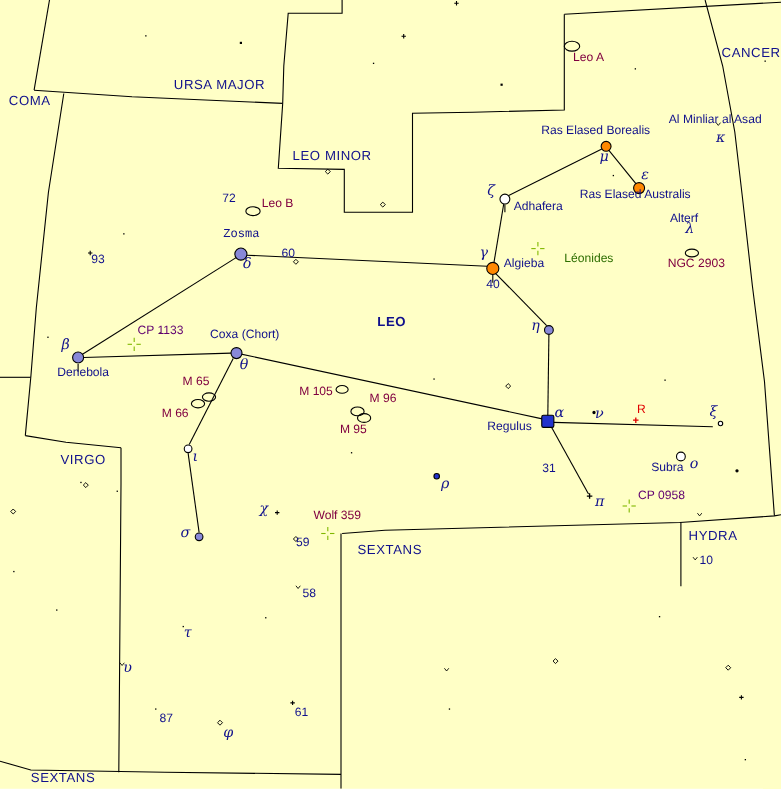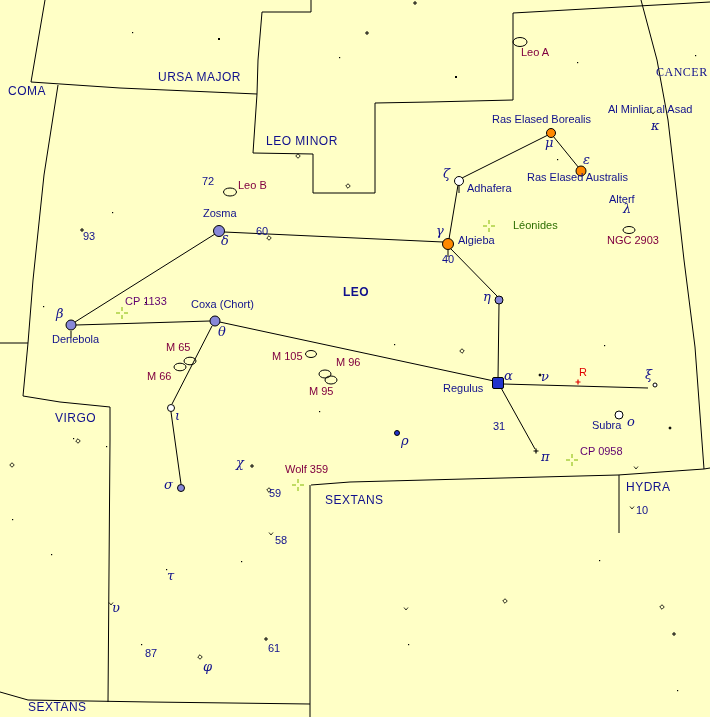--- a/index.html
+++ b/index.html
@@ -155,49 +155,49 @@
       <circle cx="655" cy="385" r="2" fill="#ffffff" stroke="#000" stroke-width="1"></circle>
       <path d="M 533.5 451 H 538.5 M 536 448.5 V 453.5" stroke="#000000" stroke-width="1.2" fill="none"></path>
       <circle cx="540" cy="375" r="1" fill="#000000" stroke="#000" stroke-width="1"></circle>
       <circle cx="670" cy="428" r="1" fill="#000000" stroke="#000" stroke-width="1"></circle>
       <path d="M 575.5 382 H 580.5 M 578 379.5 V 384.5" stroke="#e00000" stroke-width="1.2" fill="none"></path>
     </svg>
   <div id="labels">
       <span class="k-const" style="left: 8px; top: 85px;">COMA</span>
       <span class="k-const" style="left: 158px; top: 71px;">URSA MAJOR</span>
       <span class="k-const" style="left: 266px; top: 135px;">LEO MINOR</span>
-      <span class="k-const" style="left: 656px; top: 66px; font-family: Liberation Serif, serif;">CANCER</span>
+      <span class="k-const" style="left: 656px; top: 42px;">CANCER</span>
       <span class="k-const" style="left: 55px; top: 412px;">VIRGO</span>
       <span class="k-const" style="left: 325px; top: 494px;">SEXTANS</span>
       <span class="k-const" style="left: 626px; top: 481px;">HYDRA</span>
       <span class="k-const" style="left: 28px; top: 701px;">SEXTANS</span>
       <span class="k-constb" style="left: 343px; top: 286px;">LEO</span>
       <span class="k-star" style="left: 443px; top: 383px;">Regulus</span>
       <span class="k-star" style="left: 52px; top: 334px;">Denebola</span>
-      <span class="k-star" style="left: 203px; top: 208px;">Zosma</span>
+      <span class="k-star" style="left: 203px; top: 208px; font-family: Liberation Mono, monospace;">Zosma</span>
       <span class="k-star" style="left: 191px; top: 299px;">Coxa (Chort)</span>
       <span class="k-star" style="left: 458px; top: 235px;">Algieba</span>
       <span class="k-star" style="left: 467px; top: 183px;">Adhafera</span>
       <span class="k-star" style="left: 492px; top: 114px;">Ras Elased Borealis</span>
       <span class="k-star" style="left: 527px; top: 172px;">Ras Elased Australis</span>
       <span class="k-star" style="left: 592px; top: 420px;">Subra</span>
       <span class="k-star" style="left: 608px; top: 104px;">Al Minliar al Asad</span>
       <span class="k-star" style="left: 609px; top: 194px;">Alterf</span>
       <span class="k-dso" style="left: 521px; top: 47px;">Leo A</span>
       <span class="k-dso" style="left: 238px; top: 180px;">Leo B</span>
       <span class="k-dso" style="left: 166px; top: 342px;">M 65</span>
       <span class="k-dso" style="left: 147px; top: 371px;">M 66</span>
       <span class="k-dso" style="left: 272px; top: 351px;">M 105</span>
       <span class="k-dso" style="left: 336px; top: 357px;">M 96</span>
       <span class="k-dso" style="left: 309px; top: 386px;">M 95</span>
       <span class="k-dso" style="left: 607px; top: 235px;">NGC 2903</span>
       <span class="k-dso" style="left: 285px; top: 464px; text-align: center;">Wolf 359</span>
       <span class="k-cp" style="left: 125px; top: 296px;">CP 1133</span>
       <span class="k-cp" style="left: 580px; top: 446px;">CP 0958</span>
-      <span class="k-green" style="left: 495px; top: 220px; padding-left: 18px;">Léonides</span>
+      <span class="k-green" style="left: 495px; top: 230px; padding-left: 18px;">Léonides</span>
       <span class="k-red" style="left: 579px; top: 367px;">R</span>
       <span class="k-num" style="left: 202px; top: 176px;">72</span>
       <span class="k-num" style="left: 83px; top: 231px;">93</span>
       <span class="k-num" style="left: 256px; top: 226px;">60</span>
       <span class="k-num" style="left: 442px; top: 254px;">40</span>
       <span class="k-num" style="left: 493px; top: 421px;">31</span>
       <span class="k-num" style="left: 269px; top: 488px;">59</span>
       <span class="k-num" style="left: 275px; top: 535px;">58</span>
       <span class="k-num" style="left: 268px; top: 643px;">61</span>
       <span class="k-num" style="left: 145px; top: 648px;">87</span>

